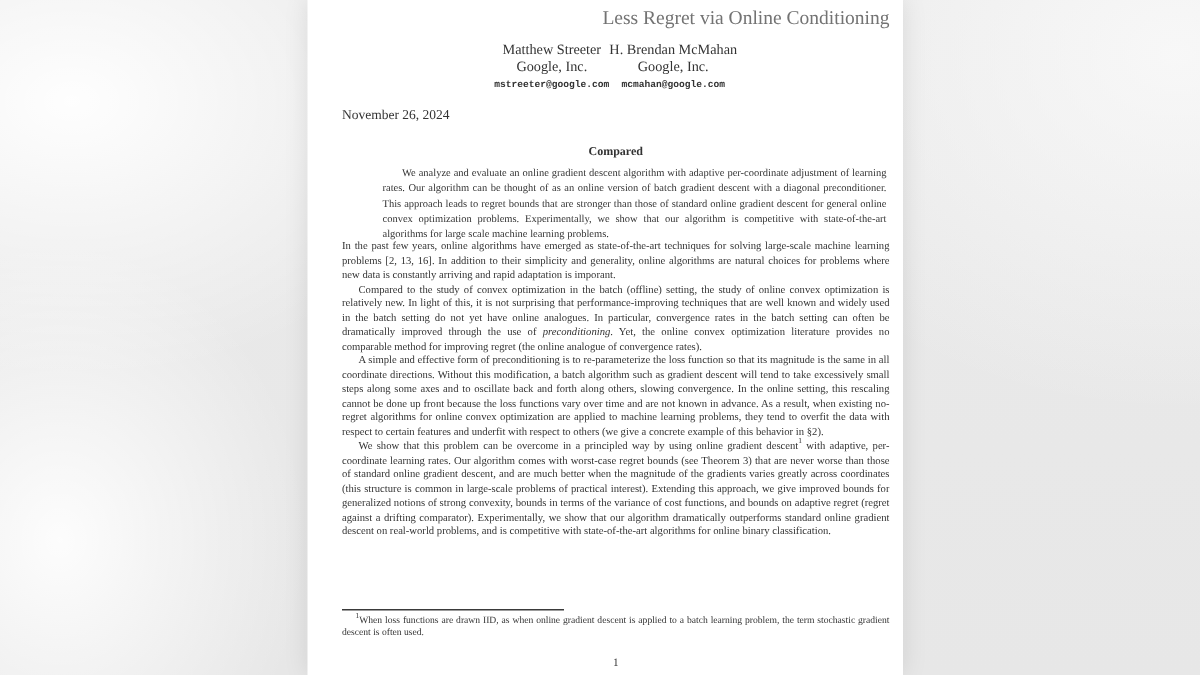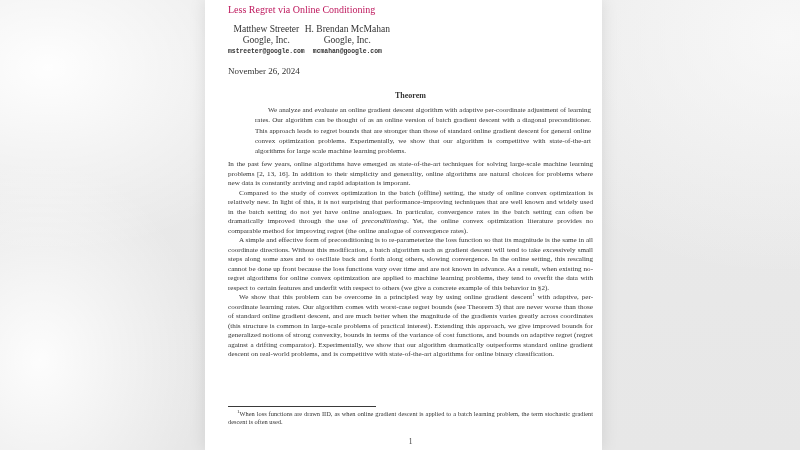--- a/index.html
+++ b/index.html
@@ -22,25 +22,25 @@
   }
 
   .arxiv-stamp {
     position:absolute; left:214px; top:226px;
     transform:translate(-50%,-50%) rotate(-90deg);
     white-space:nowrap; font-size:15px; color:#5a5a5a;
     letter-spacing:1.1px; word-spacing:7px;
   }
 
   .title {
-    margin:4px 9px 0 23px; width:365px; text-align:left;
-    font-size:10px; font-weight:normal; color:#be185d;
+    margin:4px 9px 0 23px; width:365px; text-align:right;
+    font-size:13px; font-weight:normal; color:#737373;
   }
 
-  .authors { margin:9px 0 0 23px; width:365px; display:flex; }
+  .authors { margin:9px 0 0 23px; width:365px; display:flex; justify-content:center; }
   .author { text-align:center; }
   .author .name  { font-size:9.5px; line-height:11px; }
   .author .affil { font-size:9.5px; line-height:11px; }
   .author .email { font-family:"Liberation Mono", monospace; font-size:6.4px; line-height:8px; margin-top:2px; font-weight:600; }
 
   .date { margin:10px 0 0 23px; width:365px; text-align:left; font-size:9px; }
 
   .abstract-heading { margin:15px 0 0 23px; width:365px; text-align:center; font-size:8px; font-weight:bold; }
 
   .abstract {
@@ -85,21 +85,21 @@
       </div>
       <div class="author">
         <div class="name">H. Brendan McMahan</div>
         <div class="affil">Google, Inc.</div>
         <div class="email">mcmahan@google.com</div>
       </div>
     </div>
 
     <div class="date">November 26, 2024</div>
 
-    <div class="abstract-heading">Theorem</div>
+    <div class="abstract-heading">Compared</div>
     <p class="abstract">We analyze and evaluate an online gradient descent algorithm with adaptive per-coordinate adjustment of learning rates. Our algorithm can be thought of as an online version of batch gradient descent with a diagonal preconditioner. This approach leads to regret bounds that are stronger than those of standard online gradient descent for general online convex optimization problems. Experimentally, we show that our algorithm is competitive with state-of-the-art algorithms for large scale machine learning problems.</p>
 
     <div class="body-wrap">
 
       <p class="para first">In the past few years, online algorithms have emerged as state-of-the-art techniques for solving large-scale machine learning problems [2, 13, 16]. In addition to their simplicity and generality, online algorithms are natural choices for problems where new data is constantly arriving and rapid adaptation is imporant.</p>
 
       <p class="para"><span>Compared to the study of convex optimization in the batch (offline) setting, the study of online convex optimization is relatively new. In light of this, it is not surprising that performance-improving techniques that are well known and widely used in the batch setting do not yet have online analogues. In particular, convergence rates in the batch setting can often be dramatically improved through the use of </span><i>preconditioning</i><span>. Yet, the online convex optimization literature provides no comparable method for improving regret (the online analogue of convergence rates).</span></p>
 
       <p class="para">A simple and effective form of preconditioning is to re-parameterize the loss function so that its magnitude is the same in all coordinate directions. Without this modification, a batch algorithm such as gradient descent will tend to take excessively small steps along some axes and to oscillate back and forth along others, slowing convergence. In the online setting, this rescaling cannot be done up front because the loss functions vary over time and are not known in advance. As a result, when existing no-regret algorithms for online convex optimization are applied to machine learning problems, they tend to overfit the data with respect to certain features and underfit with respect to others (we give a concrete example of this behavior in §2).</p>
 

